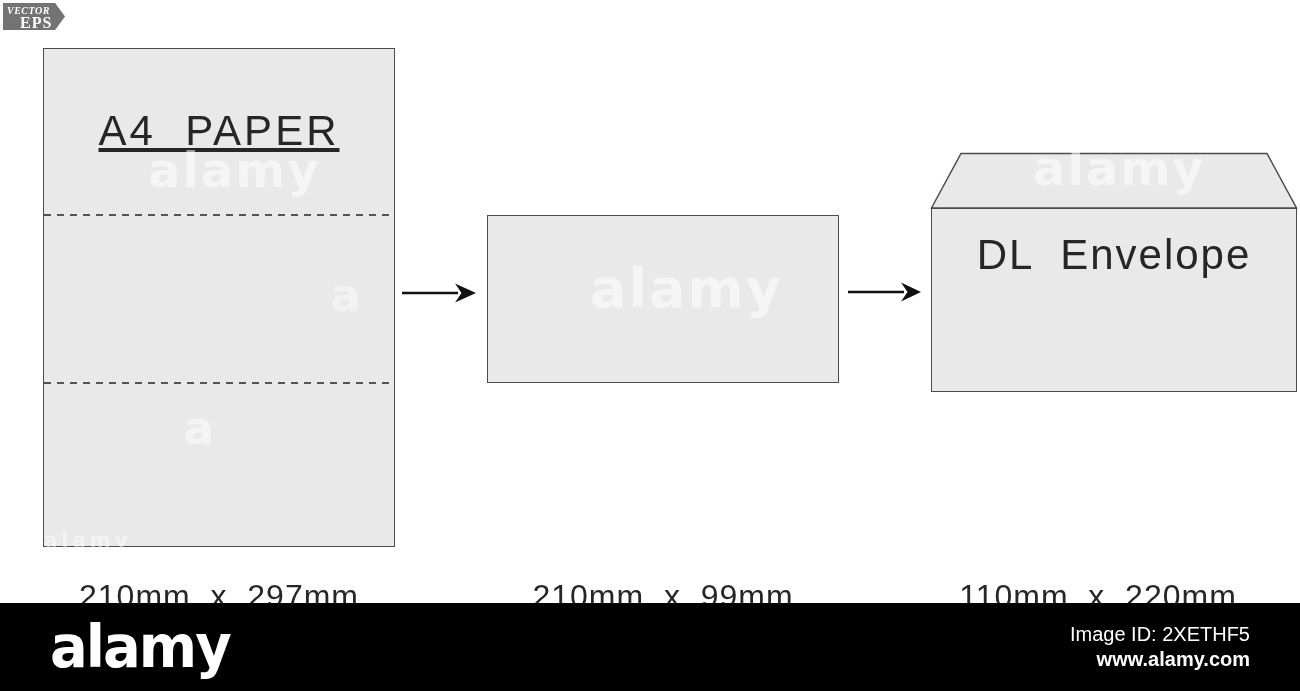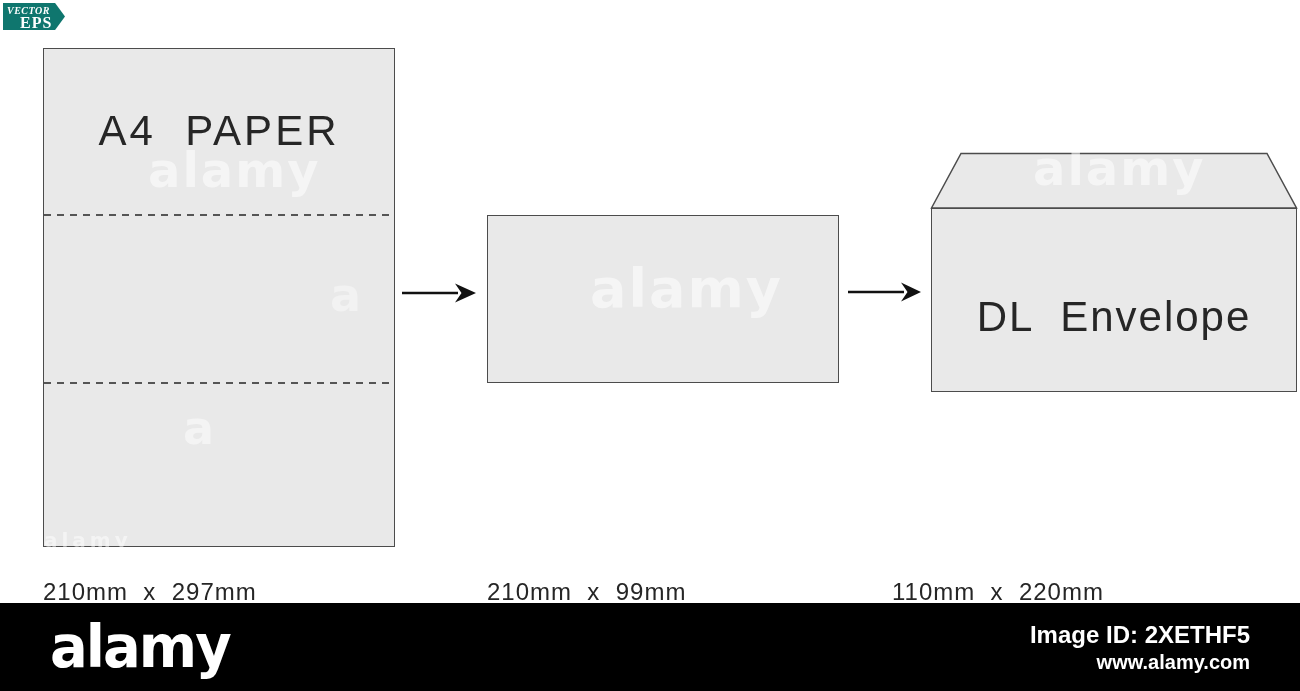--- a/index.html
+++ b/index.html
@@ -4,21 +4,21 @@
 <style>
   html,body{margin:0;padding:0;background:#fff;}
   .stage{
     position:relative;width:1300px;height:691px;background:#ffffff;
     overflow:hidden;font-family:"Liberation Sans",sans-serif;color:#262626;
   }
 
   
   .badge{
     position:absolute;left:3px;top:3px;width:62px;height:27px;
-    background:#0f766e;color:#fff;
+    background:#737373;color:#fff;
     clip-path:polygon(0 0,84% 0,100% 50%,84% 100%,0 100%);
   }
   .badge .l1{
     font-family:"Liberation Serif",serif;font-style:italic;font-weight:bold;
     font-size:10px;line-height:10px;margin:3px 0 0 4px;letter-spacing:.5px;
   }
   .badge .l2{
     font-family:"Liberation Serif",serif;font-weight:bold;
     font-size:16px;line-height:13px;margin:0 0 0 17px;letter-spacing:1px;
   }
@@ -30,42 +30,42 @@
   }
   .a4{left:43px;top:48px;width:352px;height:499px;}
   .fold{
     position:absolute;left:0;right:0;height:1.5px;
     background:repeating-linear-gradient(90deg,#555 0 7px,transparent 7px 13px);
   }
   .fold1{top:165px;}
   .fold2{top:333px;}
   .a4-label{
     position:absolute;top:58px;left:0;width:100%;text-align:center;
-    font-size:42px;font-weight:300;letter-spacing:3px;white-space:pre;
+    font-size:42px;font-weight:300;letter-spacing:3px;white-space:pre;text-decoration:underline;
   }
   .folded{left:487px;top:215px;width:352px;height:168px;}
   .env-body{
     left:931px;top:208px;width:366px;height:184px;
-    display:flex;align-items:center;justify-content:center;padding-top:34px;
+    display:flex;justify-content:center;padding-top:22px;
   }
   .env-label{
     font-size:42px;font-weight:300;letter-spacing:2px;white-space:pre;
   }
 
   
   .overlay{position:absolute;left:0;top:0;pointer-events:none;}
 
   
   .dim{
-    position:absolute;top:578px;font-size:24px;letter-spacing:1px;
-    text-align:left;white-space:pre;color:#262626;
+    position:absolute;top:578px;font-size:32px;letter-spacing:1px;
+    text-align:center;white-space:pre;color:#262626;
   }
   .dim1{left:43px;width:352px;}
   .dim2{left:487px;width:352px;}
-  .dim3{left:892px;width:366px;}
+  .dim3{left:915px;width:366px;}
 
   
   .wm{
     position:absolute;font-family:"DejaVu Sans",sans-serif;font-weight:bold;
     color:rgba(255,255,255,0.55);letter-spacing:2px;pointer-events:none;
     line-height:1;
   }
   .wm1{left:148px;top:146px;font-size:48px;}
   .wm2{left:330px;top:272px;font-size:46px;color:rgba(255,255,255,0.4);}
   .wm3{left:590px;top:262px;font-size:54px;}
@@ -77,21 +77,21 @@
   .footer{
     position:absolute;left:0;top:603px;width:1300px;height:88px;
     background:#000;color:#fff;display:flex;justify-content:space-between;
     align-items:center;padding:0 50px;box-sizing:border-box;
   }
   .logo{
     font-family:"DejaVu Sans",sans-serif;font-weight:bold;font-size:56px;
     letter-spacing:-2px;line-height:1;transform:scaleY(1.04);
   }
   .meta{text-align:right;line-height:1.25;}
-  .meta .id{font-size:24px;font-weight:bold;}
+  .meta .id{font-size:20px;font-weight:normal;}
   .meta .url{font-size:20px;font-weight:bold;}
 </style>
 </head>
 <body>
 
 <div class="stage">
 
   <div class="badge">
     <div class="l1">VECTOR</div>
     <div class="l2">EPS</div>

